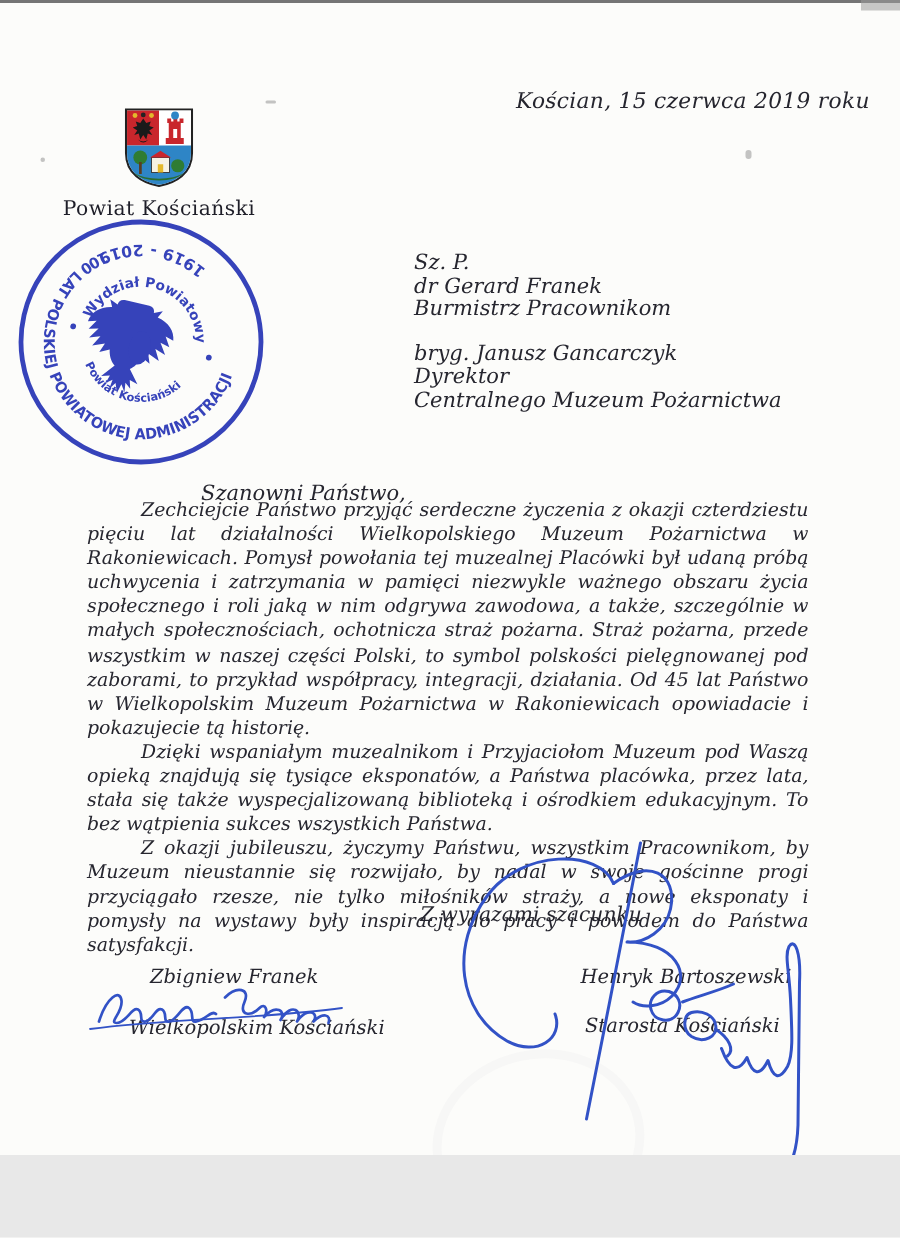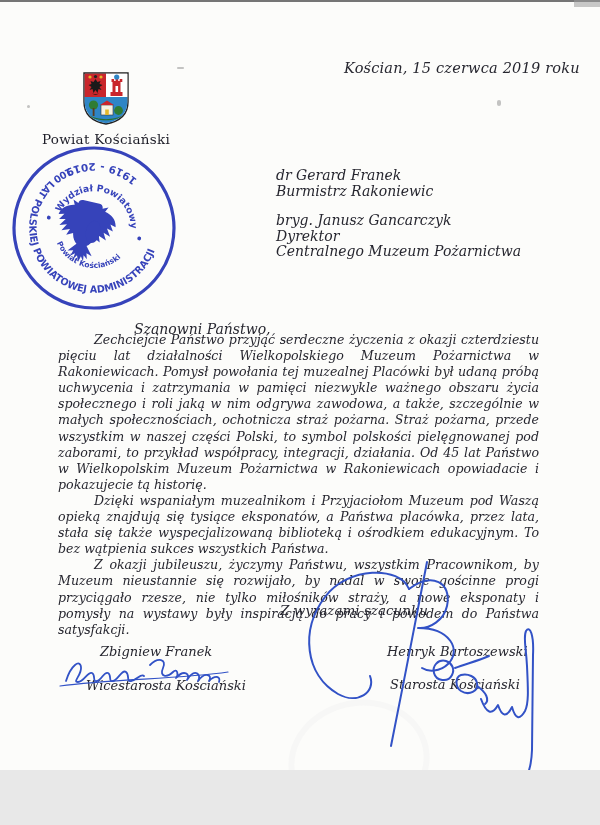--- a/index.html
+++ b/index.html
@@ -108,40 +108,41 @@
       <circle cx="163" cy="105" r="2.4" fill="#2634b5"></circle>
       <circle cx="47" cy="105" r="2.4" fill="#2634b5"></circle>
       <g fill="#2634b5">
         <path d="M105,74 c3,0 5,2 5,5 l7,-3 -3,6 c10,2 16,8 17,16 l-7,-2 5,8 -8,-2 6,9 -9,-3 5,9 -10,-4 3,8 -8,-4 c-1,6 -4,10 -7,12 l9,11 -7,-2 2,7 -5,-4 1,8 -4,-6 -2,8 -3,-8 -4,6 1,-8 -5,4 2,-7 -7,2 9,-11 c-3,-2 -6,-6 -7,-12 l-8,4 3,-8 -10,4 5,-9 -9,3 6,-9 -8,2 5,-8 -7,2 c1,-8 7,-14 17,-16 l-3,-6 7,3 c0,-3 2,-5 5,-5 z"></path>
         <ellipse cx="105" cy="110" rx="9" ry="14"></ellipse>
       </g>
     </g>
   </svg>
 
   <div class="recipient">
+    <div>Sz. P.</div>
     <div>dr Gerard Franek</div>
-    <div>Burmistrz Rakoniewic</div>
+    <div>Burmistrz Pracownikom</div>
     <div class="gap"></div>
     <div>bryg. Janusz Gancarczyk</div>
     <div>Dyrektor</div>
     <div>Centralnego Muzeum Pożarnictwa</div>
   </div>
 
   <div class="greeting">Szanowni Państwo,</div>
 
   <div class="body-text">
     <p>Zechciejcie Państwo przyjąć serdeczne życzenia z okazji czterdziestu pięciu lat działalności Wielkopolskiego Muzeum Pożarnictwa w Rakoniewicach. Pomysł powołania tej muzealnej Placówki był udaną próbą uchwycenia i zatrzymania w pamięci niezwykle ważnego obszaru życia społecznego i roli jaką w nim odgrywa zawodowa, a także, szczególnie w małych społecznościach, ochotnicza straż pożarna. Straż pożarna, przede wszystkim w naszej części Polski, to symbol polskości pielęgnowanej pod zaborami, to przykład współpracy, integracji, działania. Od 45 lat Państwo w Wielkopolskim Muzeum Pożarnictwa w Rakoniewicach opowiadacie i pokazujecie tą historię.</p>
     <p>Dzięki wspaniałym muzealnikom i Przyjaciołom Muzeum pod Waszą opieką znajdują się tysiące eksponatów, a Państwa placówka, przez lata, stała się także wyspecjalizowaną biblioteką i ośrodkiem edukacyjnym. To bez wątpienia sukces wszystkich Państwa.</p>
     <p>Z okazji jubileuszu, życzymy Państwu, wszystkim Pracownikom, by Muzeum nieustannie się rozwijało, by nadal w swoje gościnne progi przyciągało rzesze, nie tylko miłośników straży, a nowe eksponaty i pomysły na wystawy były inspiracją do pracy i powodem do Państwa satysfakcji.</p>
   </div>
 
   <div class="closing">Z wyrazami szacunku</div>
 
   <div class="sig-name sig-left-name">Zbigniew Franek</div>
-  <div class="sig-title sig-left-title">Wicestarosta Kościański</div>
+  <div class="sig-title sig-left-title">Wielkopolskim Kościański</div>
   <div class="sig-name sig-right-name">Henryk Bartoszewski</div>
   <div class="sig-title sig-right-title">Starosta Kościański</div>
 
   <svg class="signatures" viewBox="0 0 600 825">
     <g stroke-width="1.8">
       <path d="M66,681 C71,665 80,659 81,667 C82,675 72,682 78,682 C84,682 88,671 92,673 C96,675 92,682 97,681 C102,680 104,671 108,673 C112,675 108,682 113,681 C118,680 122,669 126,672 C130,675 126,682 131,681 C137,680 141,673 144,676"></path>
       <path d="M150,665 C158,657 167,659 163,668 C159,677 167,678 173,672 C177,668 179,674 176,678 C184,669 191,674 187,680 C195,667 202,675 198,681 C205,671 213,675 209,681 C215,675 221,676 219,682"></path>
       <path d="M60,686 C110,679 180,679 228,672" stroke-width="1.2"></path>
     </g>
     <g stroke-width="2">

